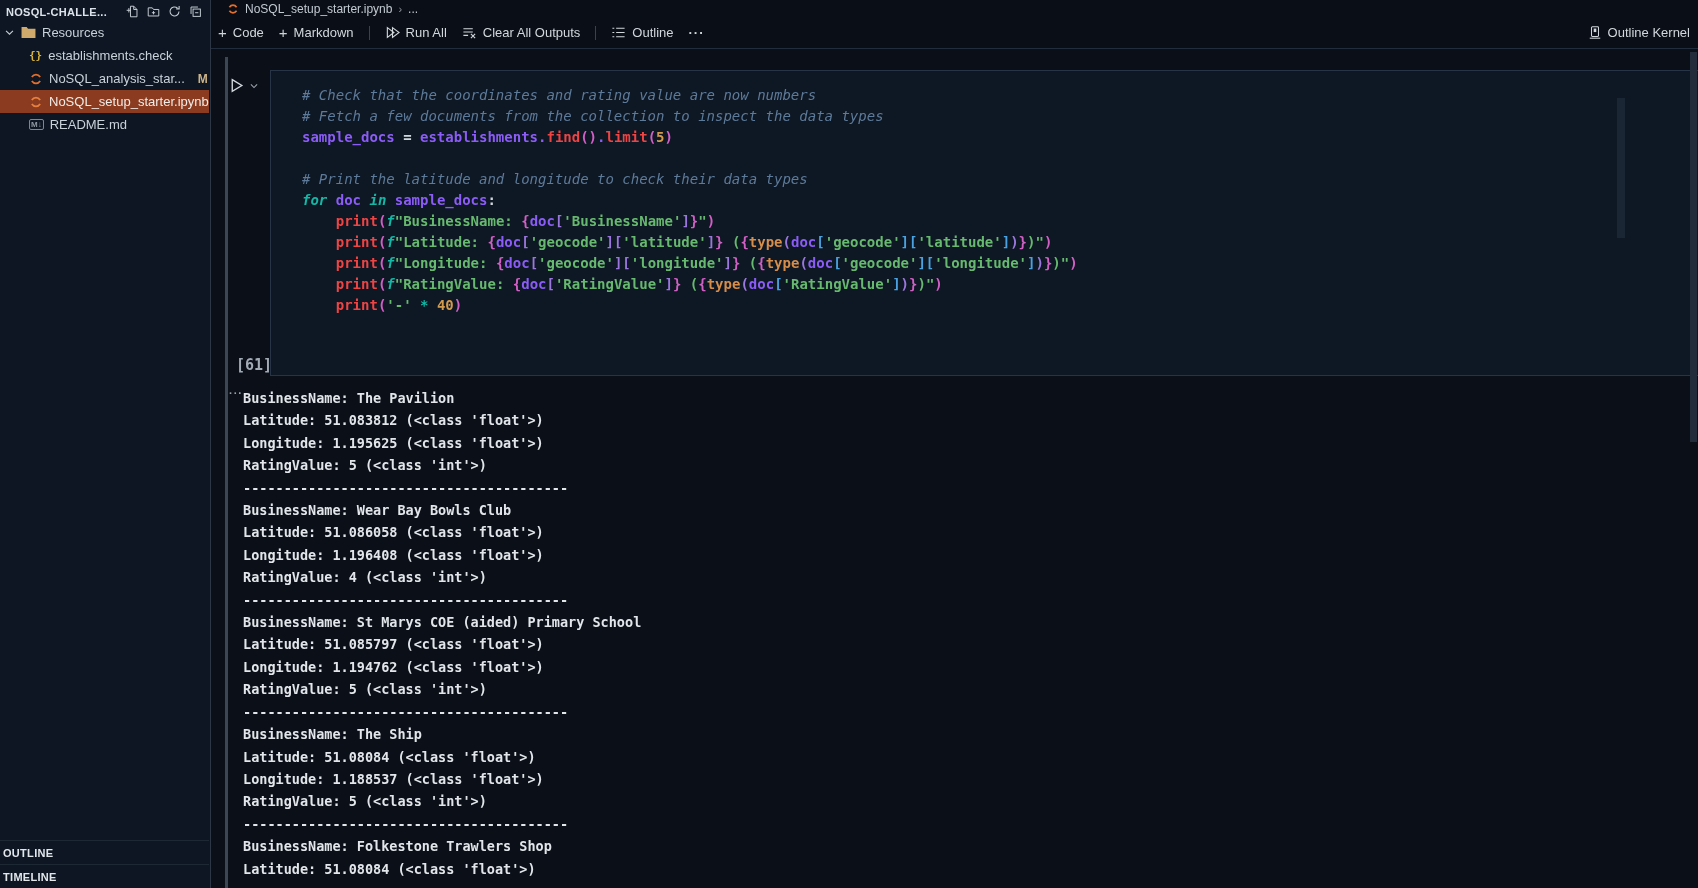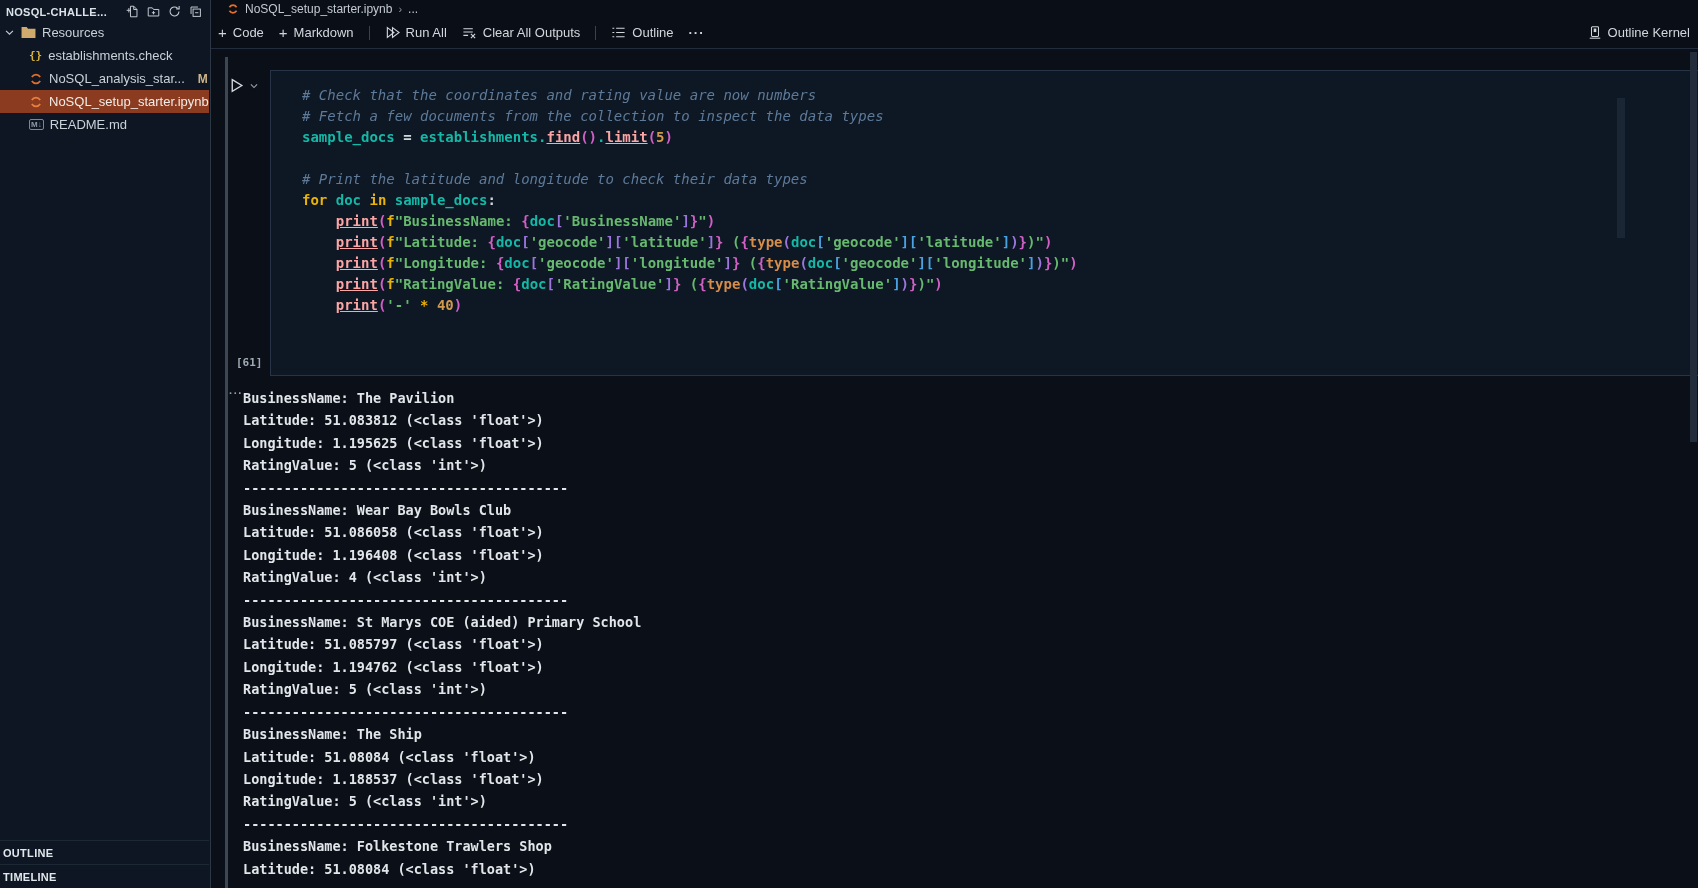--- a/index.html
+++ b/index.html
@@ -46,34 +46,34 @@
   
   .nb-body{position:absolute;top:49px;left:0;right:0;bottom:0;background:#0a0f18;}
   .cell-bar{position:absolute;left:14px;top:8px;bottom:0;width:3px;background:#3d4654;}
   .run-controls{position:absolute;left:17px;top:28px;display:flex;align-items:center;gap:4px;color:#d2d7dd;cursor:pointer;}
   .cell-frame{position:absolute;left:59px;top:21px;width:1675px;height:306px;
     background:#0e1724;border:1px solid #273448;box-sizing:border-box;}
   .code{padding:14px 8px 0 31px;font-family:"DejaVu Sans Mono",monospace;font-weight:bold;
     font-size:14px;line-height:21px;white-space:pre;}
   .code-line{height:21px;}
   .t-cm{color:#5d7a99;font-style:italic;font-weight:normal;}
-  .t-kw{color:#eab308;}
-  .t-fn{color:#fca5a5;text-decoration:underline;}
+  .t-kw{color:#14b8a6;font-style:italic;}
+  .t-fn{color:#ef4444;}
   .t-ty{color:#d58d49;}
   .t-st{color:#66b96e;}
   .t-b1{color:#d160c5;}
   .t-b2{color:#9b77dd;}
   .t-b3{color:#4aa3e0;}
   .t-nm{color:#d29a4b;}
-  .t-tx{color:#14b8a6;}
+  .t-tx{color:#8b5cf6;}
   .t-op{color:#cfd6dd;}
   .lang-label{position:absolute;right:18px;bottom:8px;font-size:12px;color:#cdd3da;cursor:pointer;}
   .cell-vscroll{position:absolute;left:1346px;top:27px;width:8px;height:140px;background:#1b2634;}
   .exec-count{position:absolute;left:25px;top:307px;font-family:"DejaVu Sans Mono",monospace;
-    font-weight:bold;font-size:11px;color:#a2aab4;}
+    font-weight:bold;font-size:15px;color:#a2aab4;}
   .out-toggle{position:absolute;left:18px;top:338px;color:#99a1ab;font-size:11px;
     font-weight:bold;letter-spacing:1px;cursor:pointer;}
   .output{position:absolute;left:32px;top:338px;font-family:"DejaVu Sans Mono",monospace;
     font-weight:bold;font-size:13.5px;line-height:22.4px;color:#e2e6ea;white-space:pre;}
   .nb-scrollbar{position:absolute;right:1px;top:3px;width:7px;height:390px;background:#222c3a;}
 </style>
 </head>
 <body>
 
 <aside class="sidebar">

